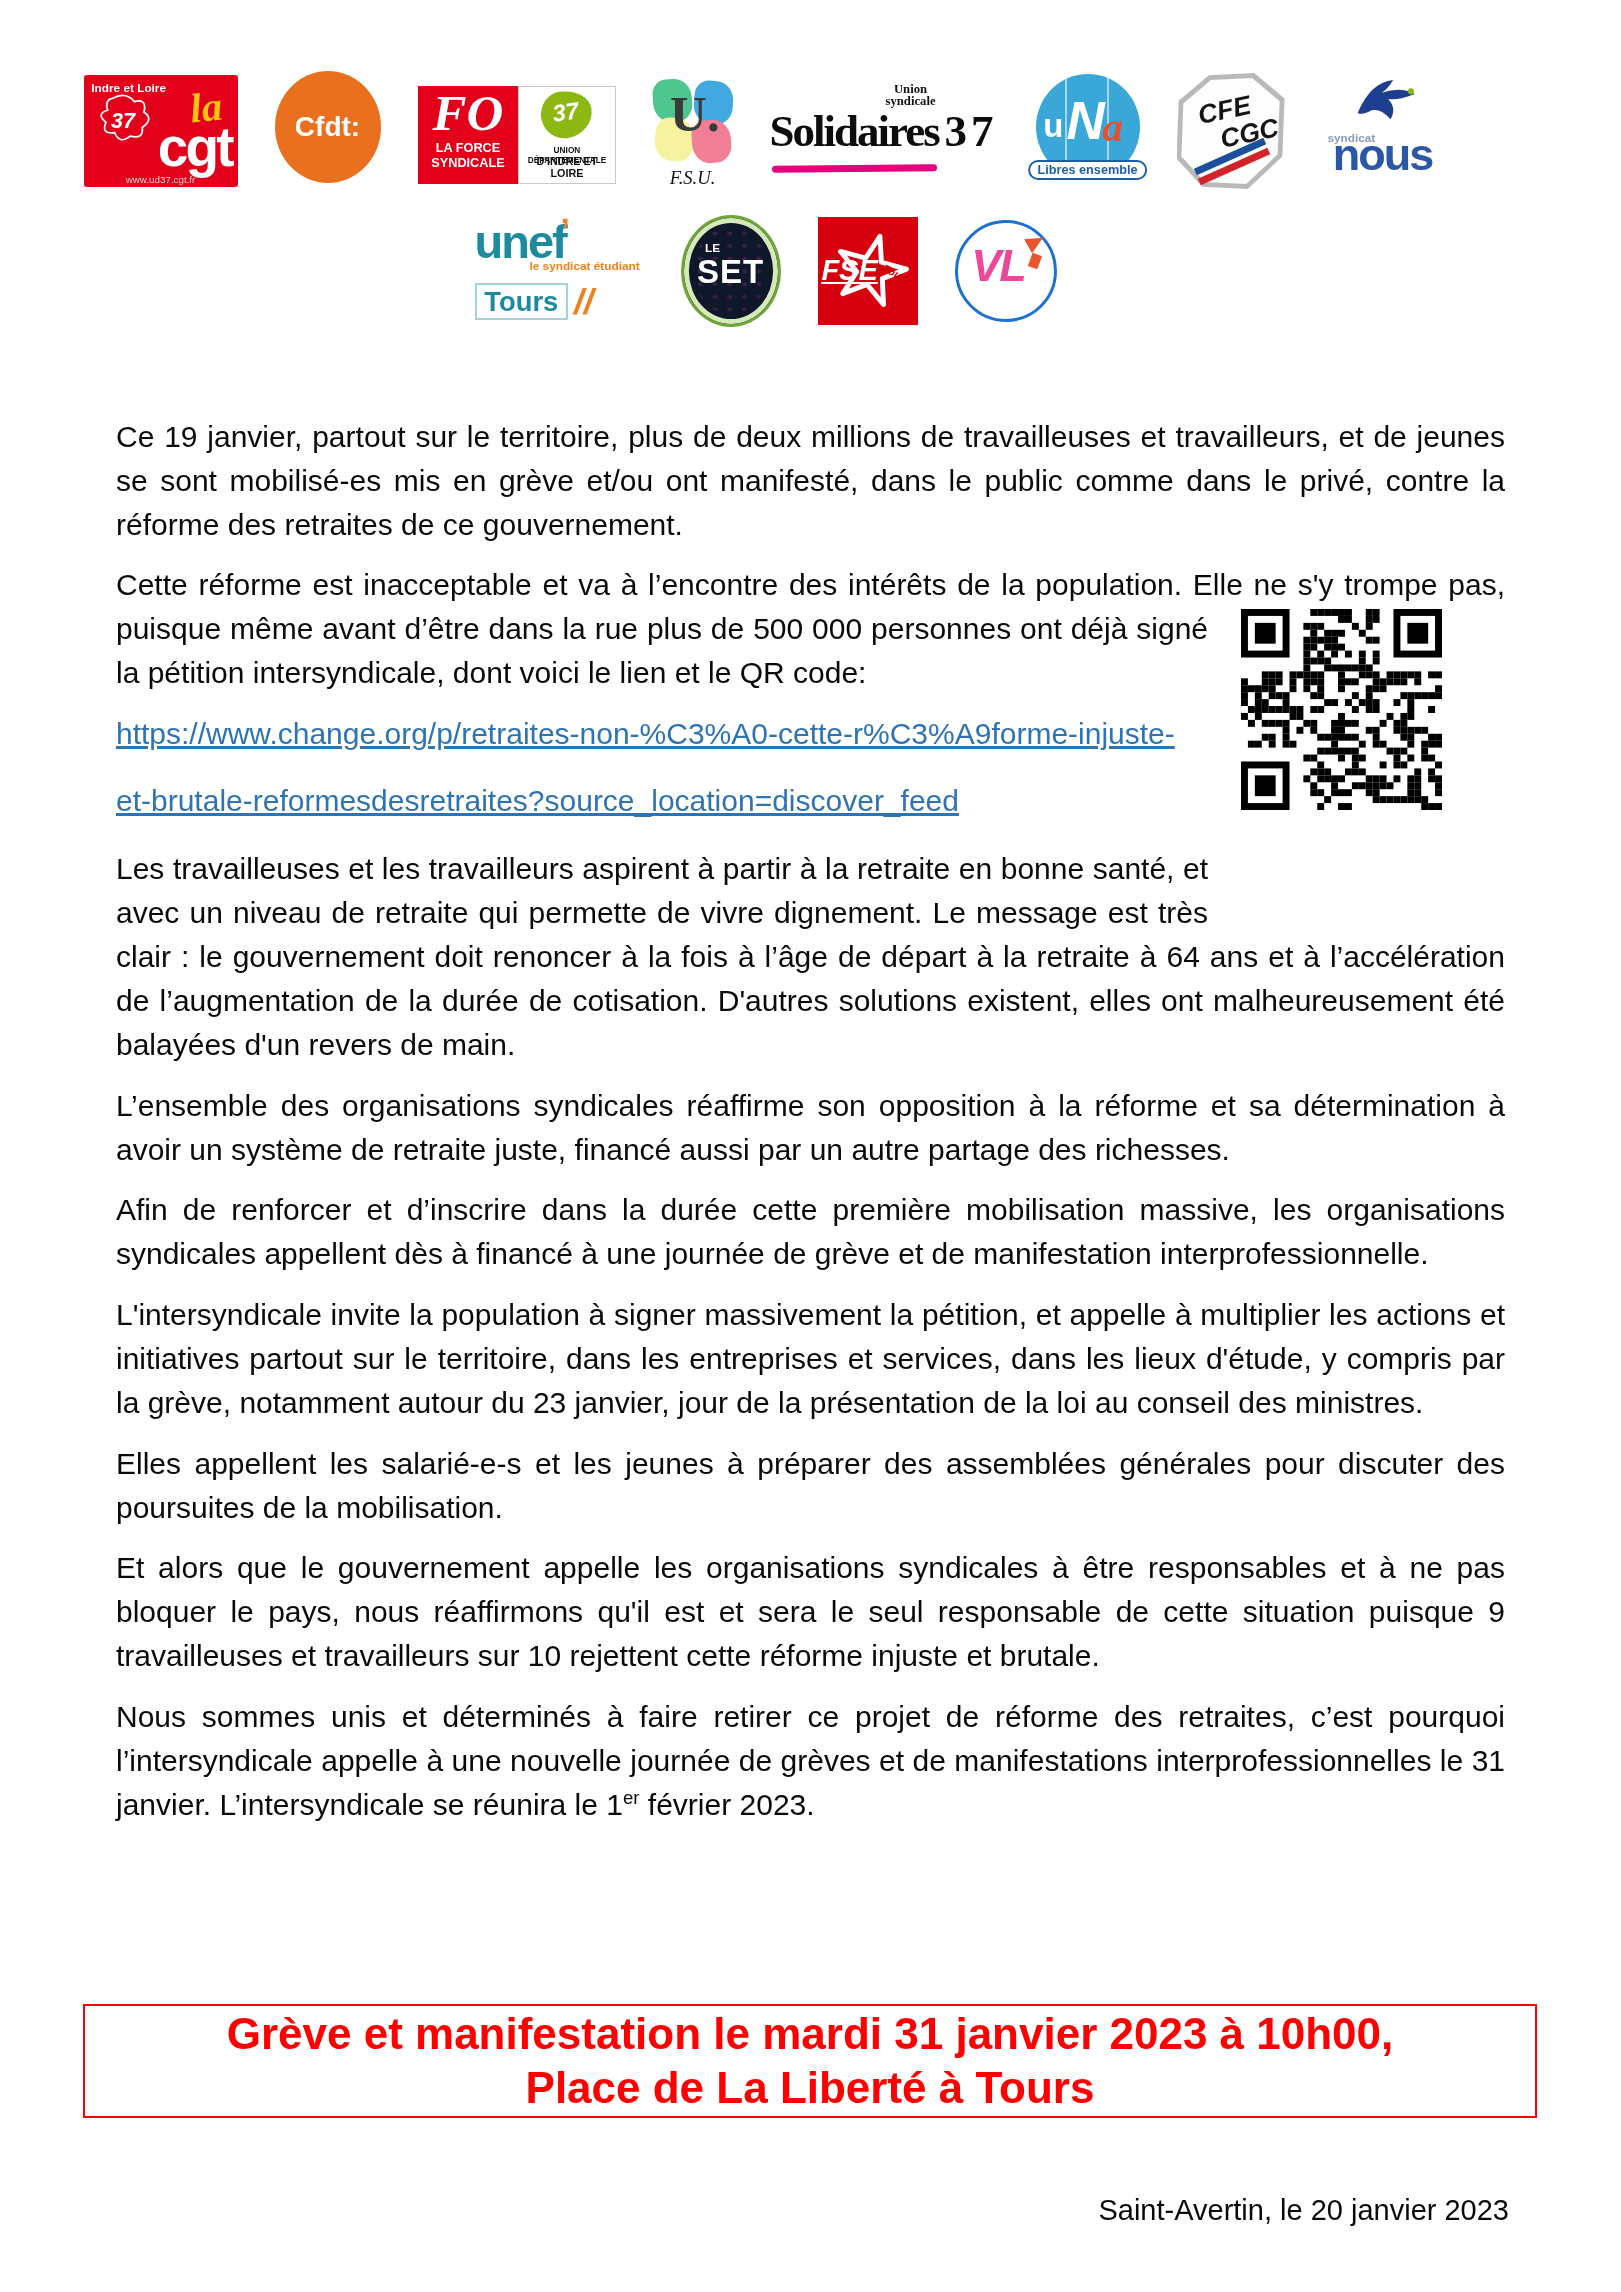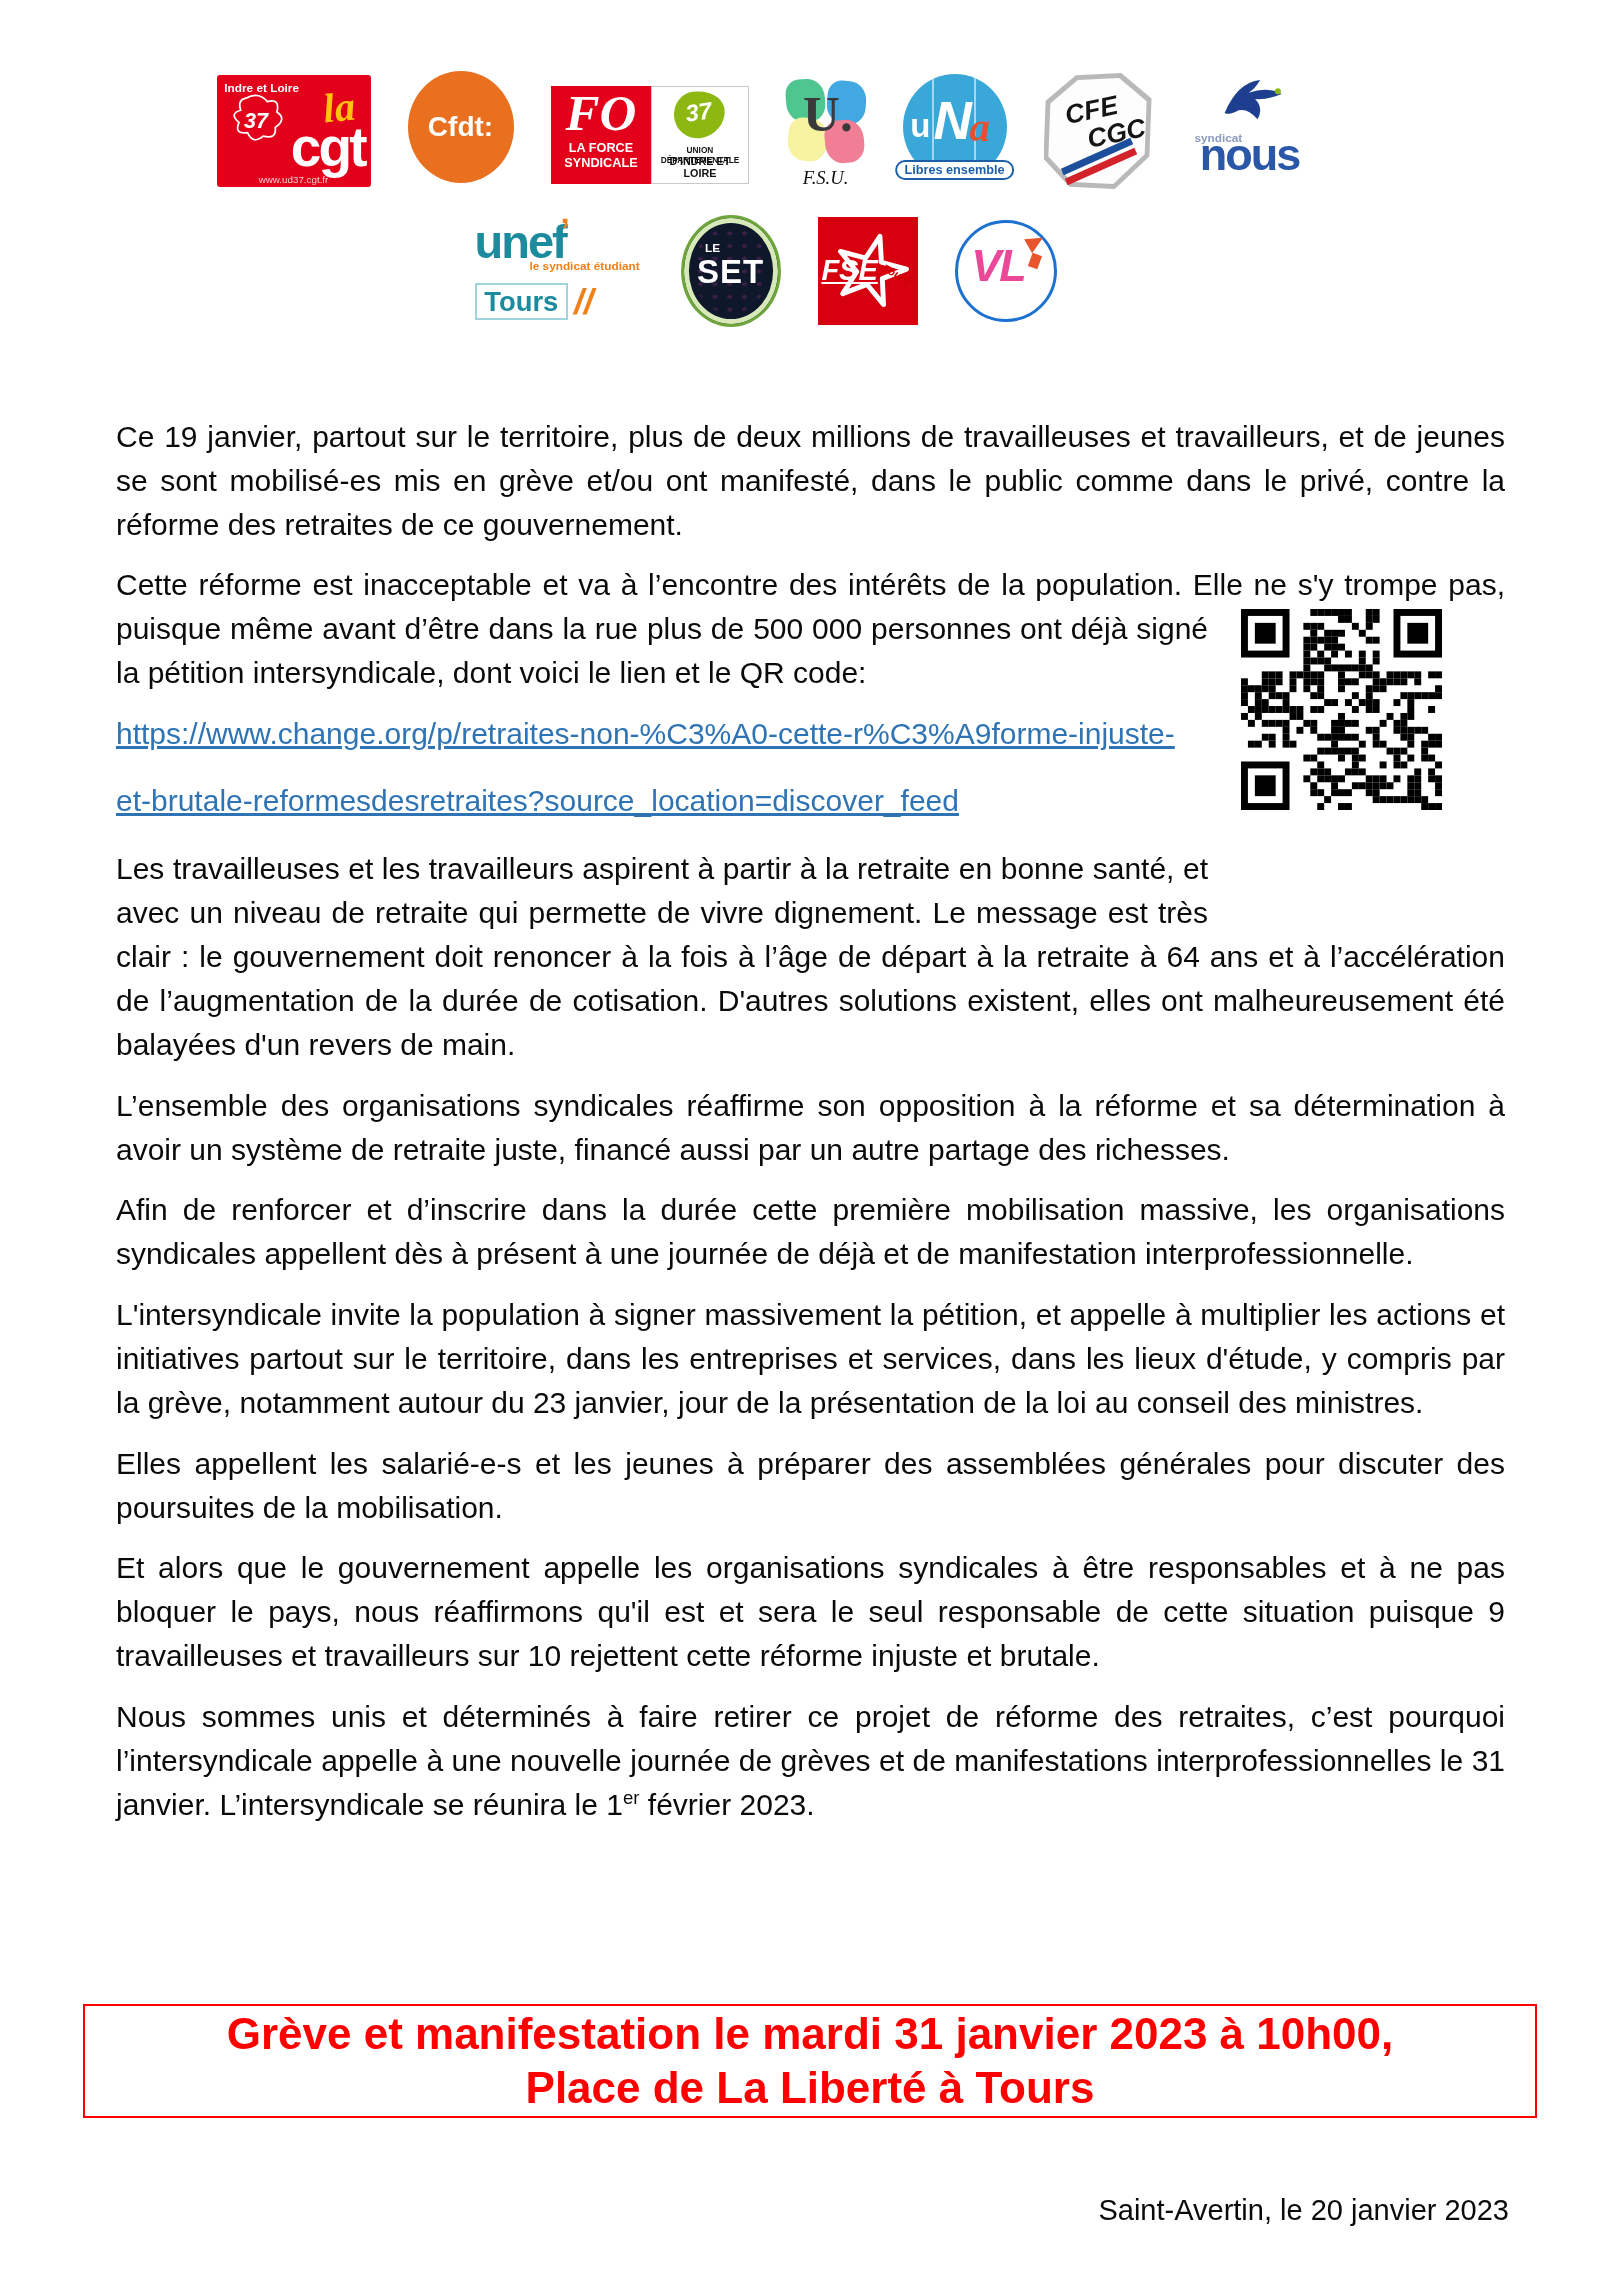--- a/index.html
+++ b/index.html
@@ -192,20 +192,28 @@
 
     <div class="logo fsu">
       <div class="q g"></div>
       <div class="q b"></div>
       <div class="q y"></div>
       <div class="q p"></div>
       <span class="u">U.</span>
       <span class="name">F.S.U.</span>
     </div>
 
+    <div class="logo soli">
+      <div class="top">
+        <div>Union</div>
+        <div>syndicale</div>
+      </div>
+      <span class="name">Solidaires</span><span class="num">37</span>
+      <div class="bar"></div>
+    </div>
 
     <div class="logo unsa">
       <div class="disc">
         <div class="l1"></div>
           <div class="l2"></div>
         <span class="u">u</span>
         <span class="n">N</span>
         <span class="a">a</span>
       </div>
       <span class="pill">Libres ensemble</span>
@@ -570,21 +578,21 @@
           </svg>
       </span>
       <span>signé la pétition intersyndicale, dont voici le lien et le QR code:</span>
     </p>
 
     <div class="link-line">https://www.change.org/p/retraites-non-%C3%A0-cette-r%C3%A9forme-injuste-</div>
     <div class="link-line">et-brutale-reformesdesretraites?source_location=discover_feed</div>
 
     <p class="para">Les travailleuses et les travailleurs aspirent à partir à la retraite en bonne santé, et avec un niveau de retraite qui permette de vivre dignement. Le message est très clair : le gouvernement doit renoncer à la fois à l’âge de départ à la retraite à 64 ans et à l’accélération de l’augmentation de la durée de cotisation. D'autres solutions existent, elles ont malheureusement été balayées d'un revers de main.</p>
     <p class="para">L’ensemble des organisations syndicales réaffirme son opposition à la réforme et sa détermination à avoir un système de retraite juste, financé aussi par un autre partage des richesses.</p>
-    <p class="para">Afin de renforcer et d’inscrire dans la durée cette première mobilisation massive, les organisations syndicales appellent dès à présent à une journée de déjà et de manifestation interprofessionnelle.</p>
+    <p class="para">Afin de renforcer et d’inscrire dans la durée cette première mobilisation massive, les organisations syndicales appellent dès à financé à une journée de grève et de manifestation interprofessionnelle.</p>
     <p class="para">L'intersyndicale invite la population à signer massivement la pétition, et appelle à multiplier les actions et initiatives partout sur le territoire, dans les entreprises et services, dans les lieux d'étude, y compris par la grève, notamment autour du 23 janvier, jour de la présentation de la loi au conseil des ministres.</p>
     <p class="para">Elles appellent les salarié-e-s et les jeunes à préparer des assemblées générales pour discuter des poursuites de la mobilisation.</p>
     <p class="para">Et alors que le gouvernement appelle les organisations syndicales à être responsables et à ne pas bloquer le pays, nous réaffirmons qu'il est et sera le seul responsable de cette situation puisque 9 travailleuses et travailleurs sur 10 rejettent cette réforme injuste et brutale.</p>
     <p class="para"><span>Nous sommes unis et déterminés à faire retirer ce projet de réforme des retraites, c’est pourquoi l’intersyndicale appelle à une nouvelle journée de grèves et de manifestations interprofessionnelles le 31 janvier. L’intersyndicale se réunira le 1</span><sup>er</sup><span> février 2023.</span></p>
   </div>
 
   <div class="banner">
     <div>Grève et manifestation le mardi 31 janvier 2023 à 10h00,</div>
     <div>Place de La Liberté à Tours</div>
   </div>

